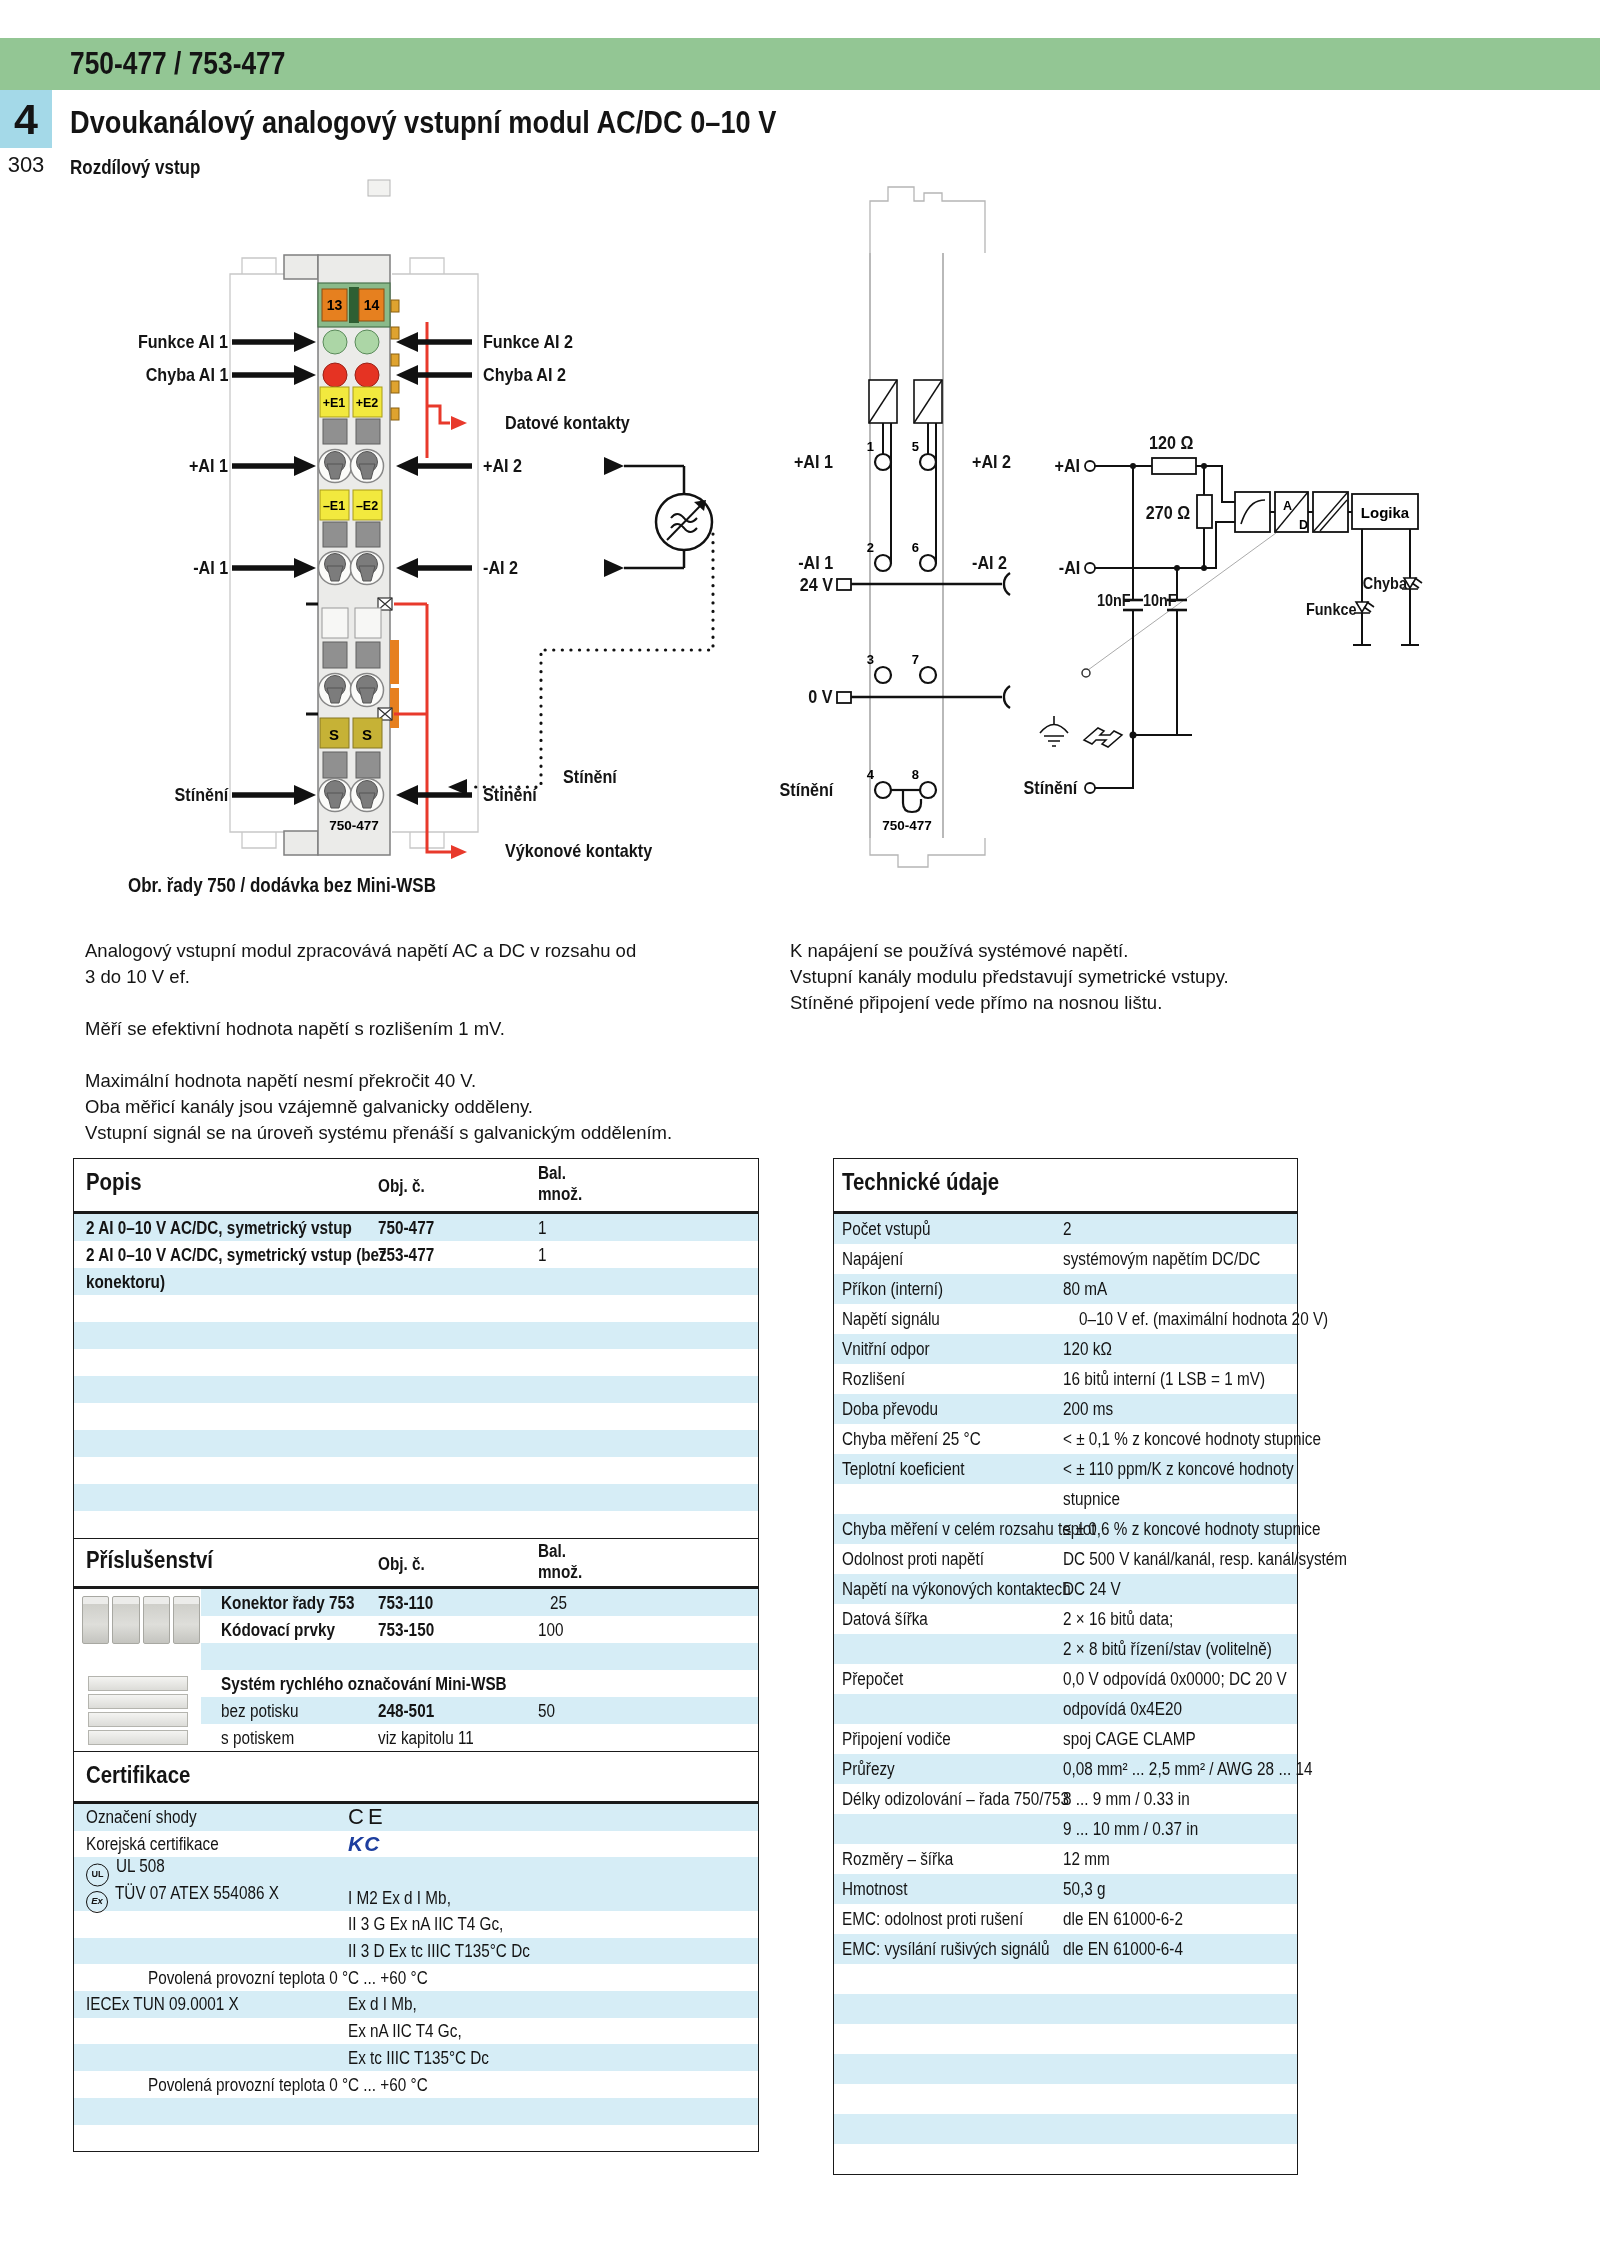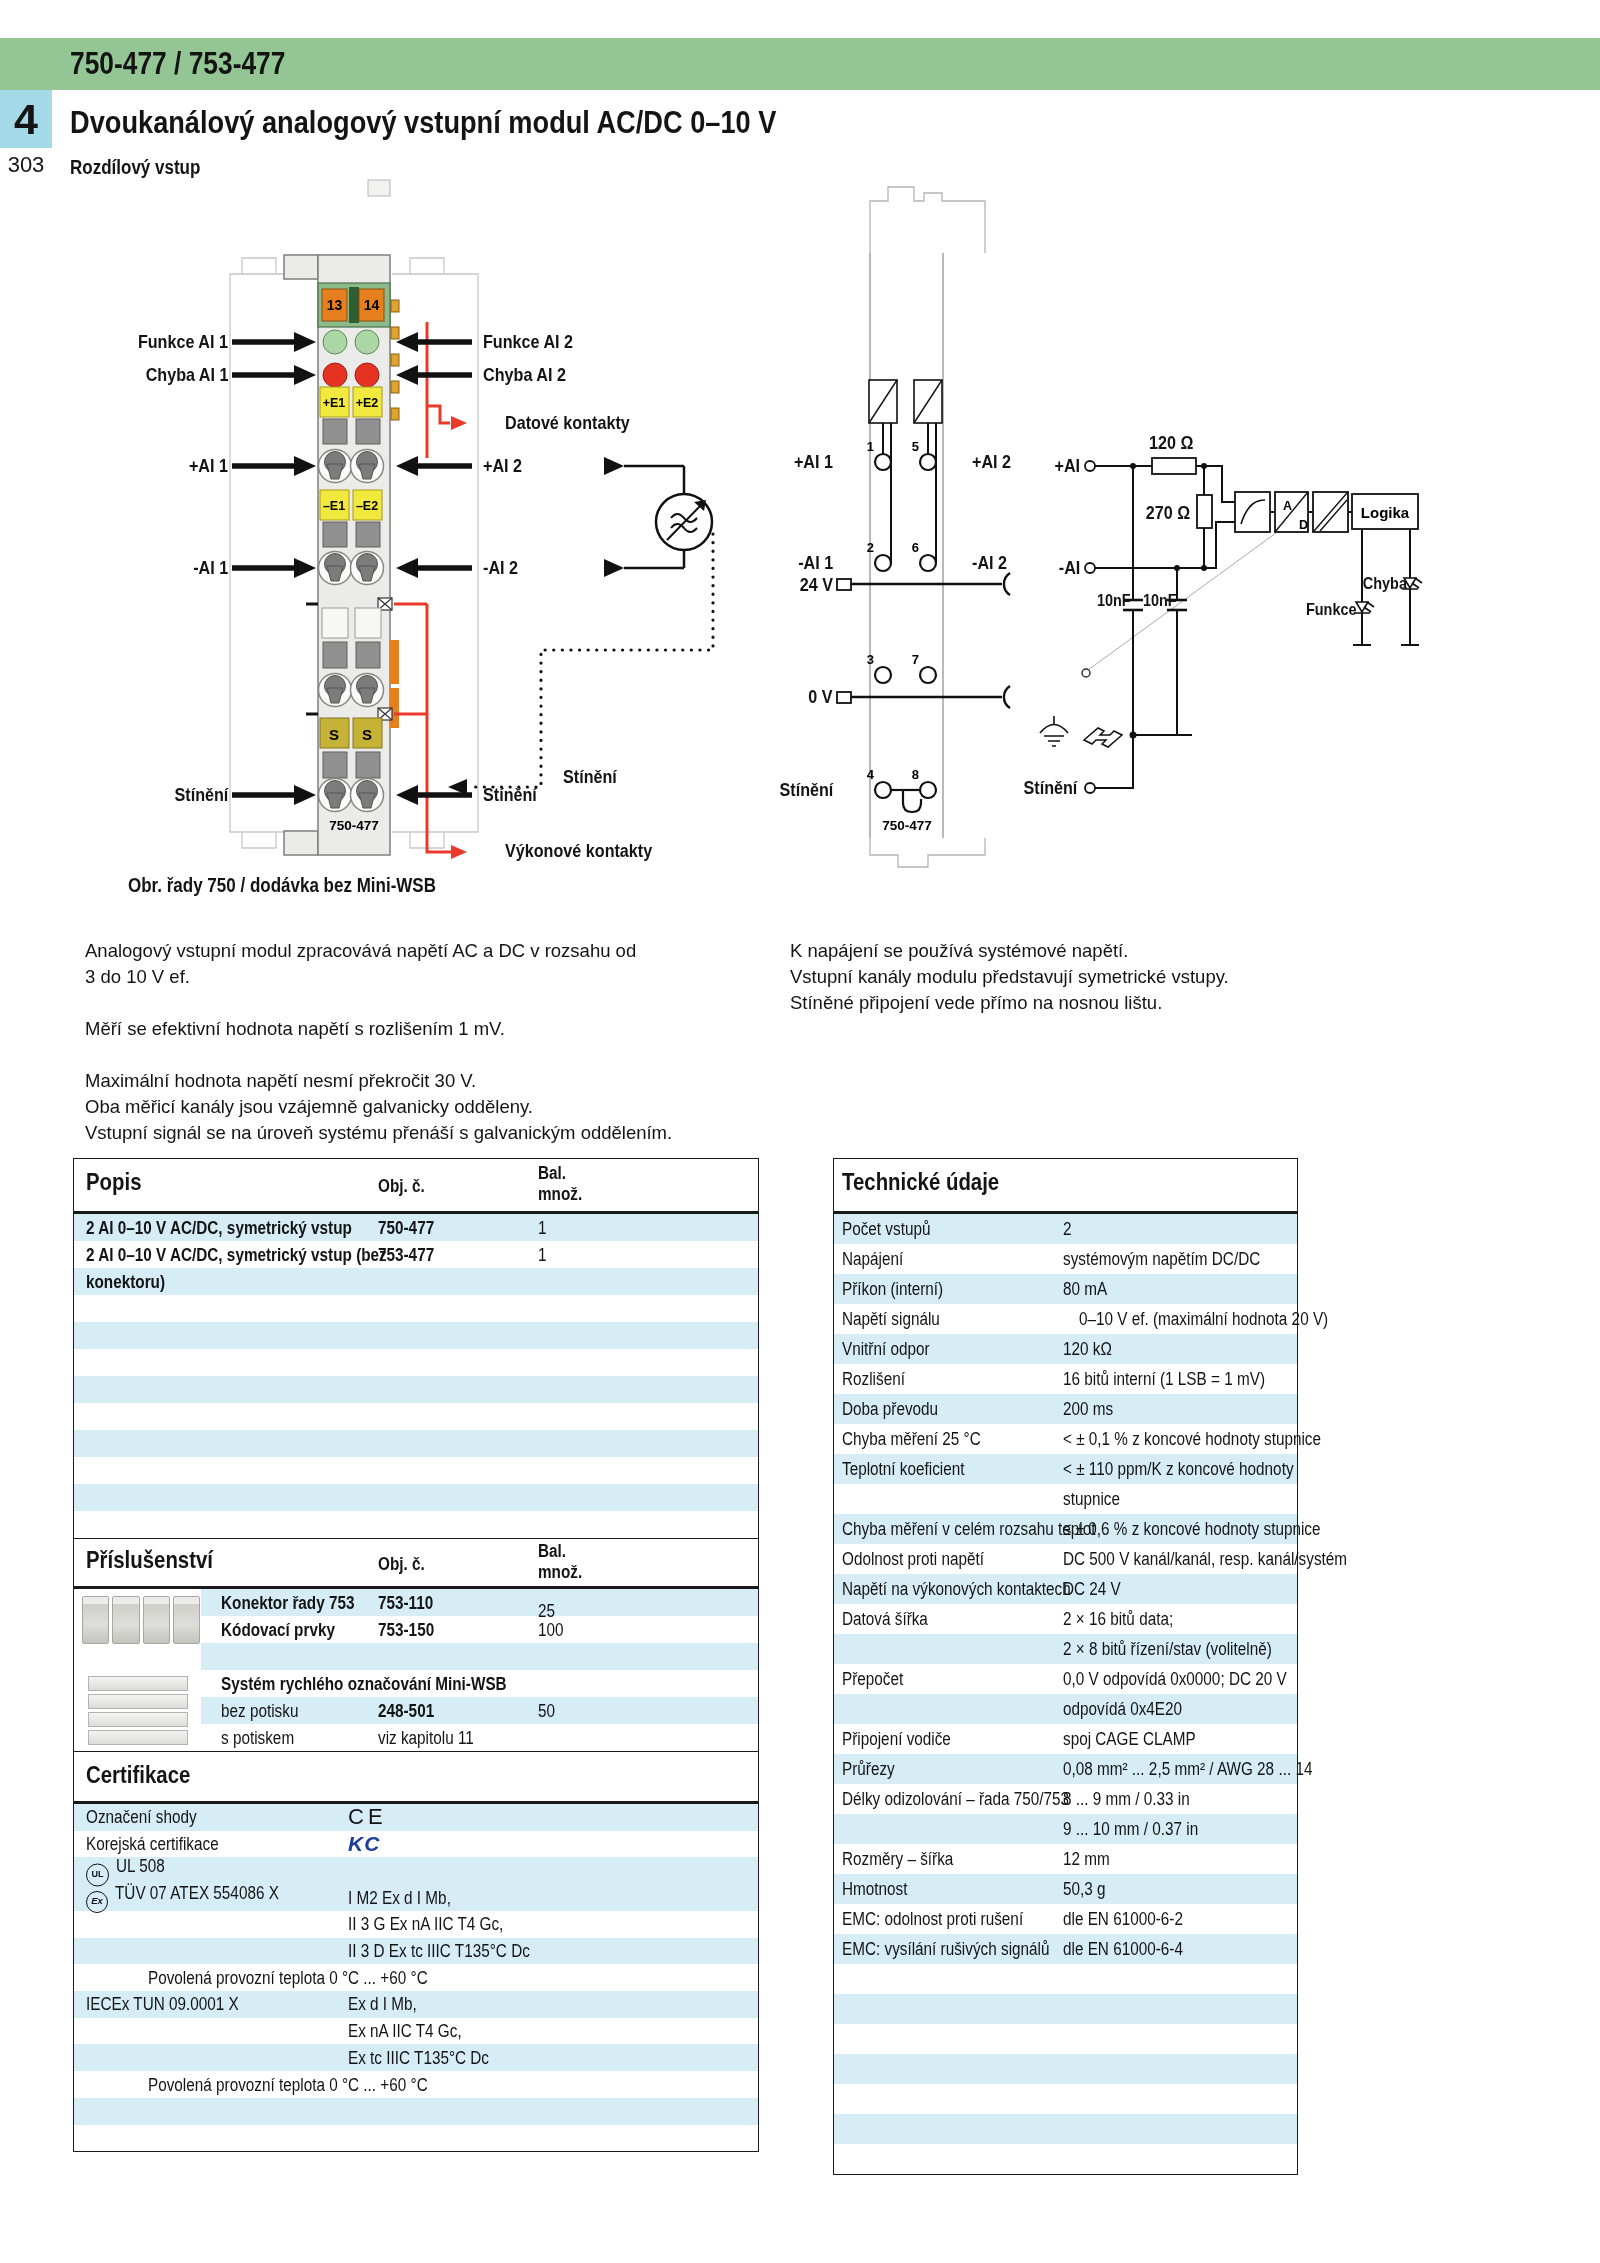--- a/index.html
+++ b/index.html
@@ -345,21 +345,21 @@
 <div class="dlab ra" style="left:1133px;top:588px;width:44px;font-size:17px"><span class="cnd">10nF</span></div>
 <div class="dlab ra" style="left:1307px;top:571px;width:100px;font-size:17px"><span class="cnd">Chyba</span></div>
 <div class="dlab ra" style="left:1257px;top:597px;width:100px;font-size:17px"><span class="cnd">Funkce</span></div>
 <div class="dlab ra" style="left:977px;top:775px;width:100px"><span class="cnd">Stínění</span></div>
 
 <div id="fig-caption"><span class="cnd">Obr. řady 750 / dodávka bez Mini-WSB</span></div>
 
 <div class="intro" style="left:85px;top:938px;width:680px">Analogový vstupní modul zpracovává napětí AC a DC v rozsahu od
 3 do 10 V ef.</div>
 <div class="intro" style="left:85px;top:1016px;width:680px">Měří se efektivní hodnota napětí s rozlišením 1 mV.</div>
-<div class="intro" style="left:85px;top:1068px;width:680px">Maximální hodnota napětí nesmí překročit 30 V.
+<div class="intro" style="left:85px;top:1068px;width:680px">Maximální hodnota napětí nesmí překročit 40 V.
 Oba měřicí kanály jsou vzájemně galvanicky odděleny.
 Vstupní signál se na úroveň systému přenáší s galvanickým oddělením.</div>
 <div class="intro" style="left:790px;top:938px;width:700px">K napájení se používá systémové napětí.
 Vstupní kanály modulu představují symetrické vstupy.
 Stíněné připojení vede přímo na nosnou lištu.</div>
 
 <div id="left-table">
   <div class="sec-head" style="height:52px">
     <span class="sec-title cnd">Popis</span>
     <span class="col-obj cnd">Obj. č.</span>
@@ -396,21 +396,21 @@
     <span class="col-obj cnd" style="top:15px">Obj. č.</span>
     <span class="col-qty cnd" style="top:2px">Bal.
 množ.</span>
   </div>
   <div id="acc-rows" style="position:relative">
 
   <div class="trow h27">
         <div class="stripe"></div>
         <span class="cell b" style="left: 147px;"><span class="cnd">Konektor řady 753</span></span>
         <span class="cell b" style="left: 304px;"><span class="cnd">753-110</span></span>
-        <span class="cell" style="left: 464px; margin-top: 8px;"><span class="cnd">25</span></span>
+        <span class="cell" style="left: 476px;"><span class="cnd">25</span></span>
       </div>
       <div class="trow h27">
         <span class="cell b" style="left: 147px;"><span class="cnd">Kódovací prvky</span></span>
         <span class="cell b" style="left: 304px;"><span class="cnd">753-150</span></span>
         <span class="cell" style="left: 464px;"><span class="cnd">100</span></span>
       </div>
       <div class="trow h27">
         <div class="stripe"></div>
       </div>
       <div class="trow h27">

